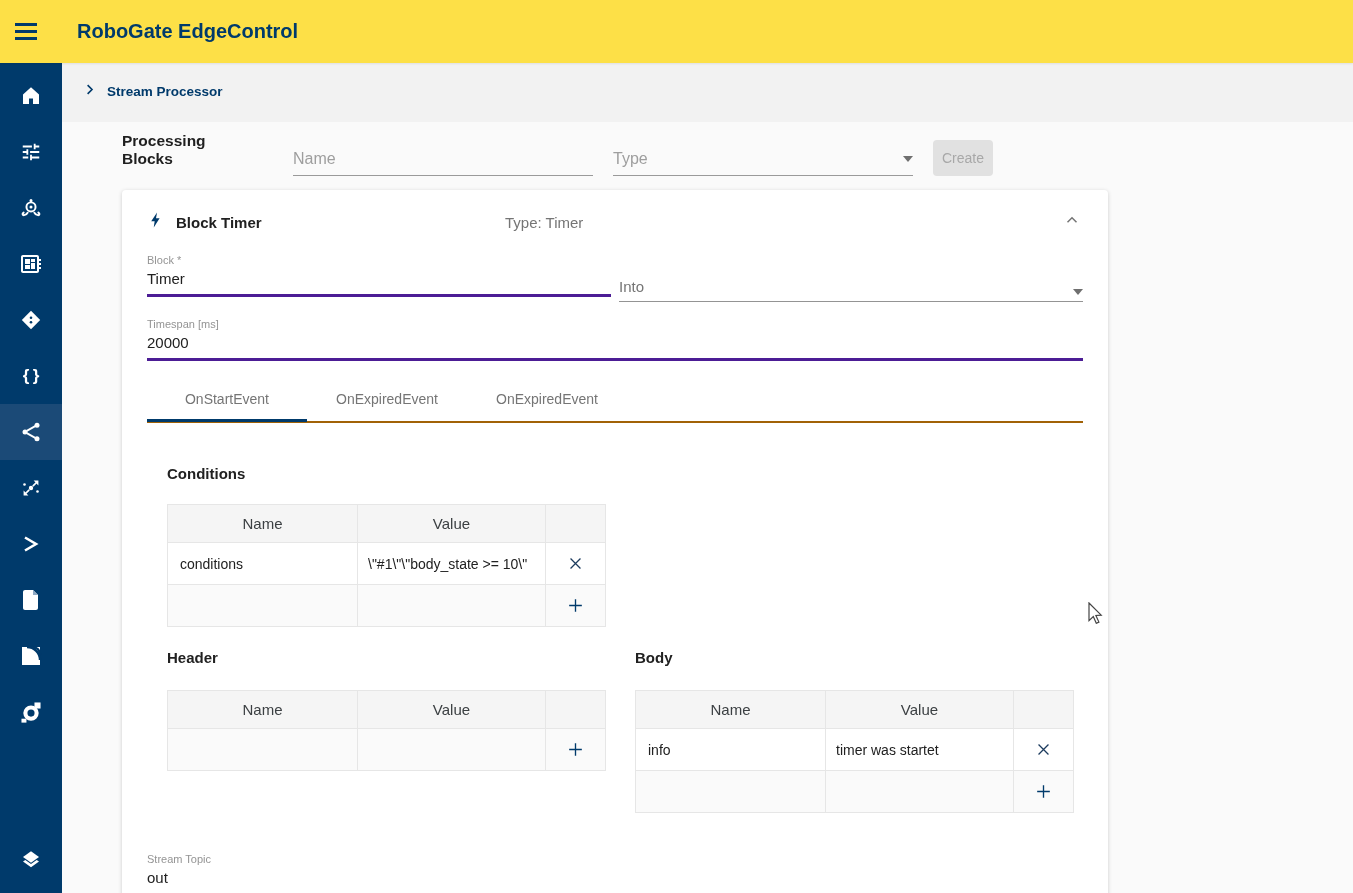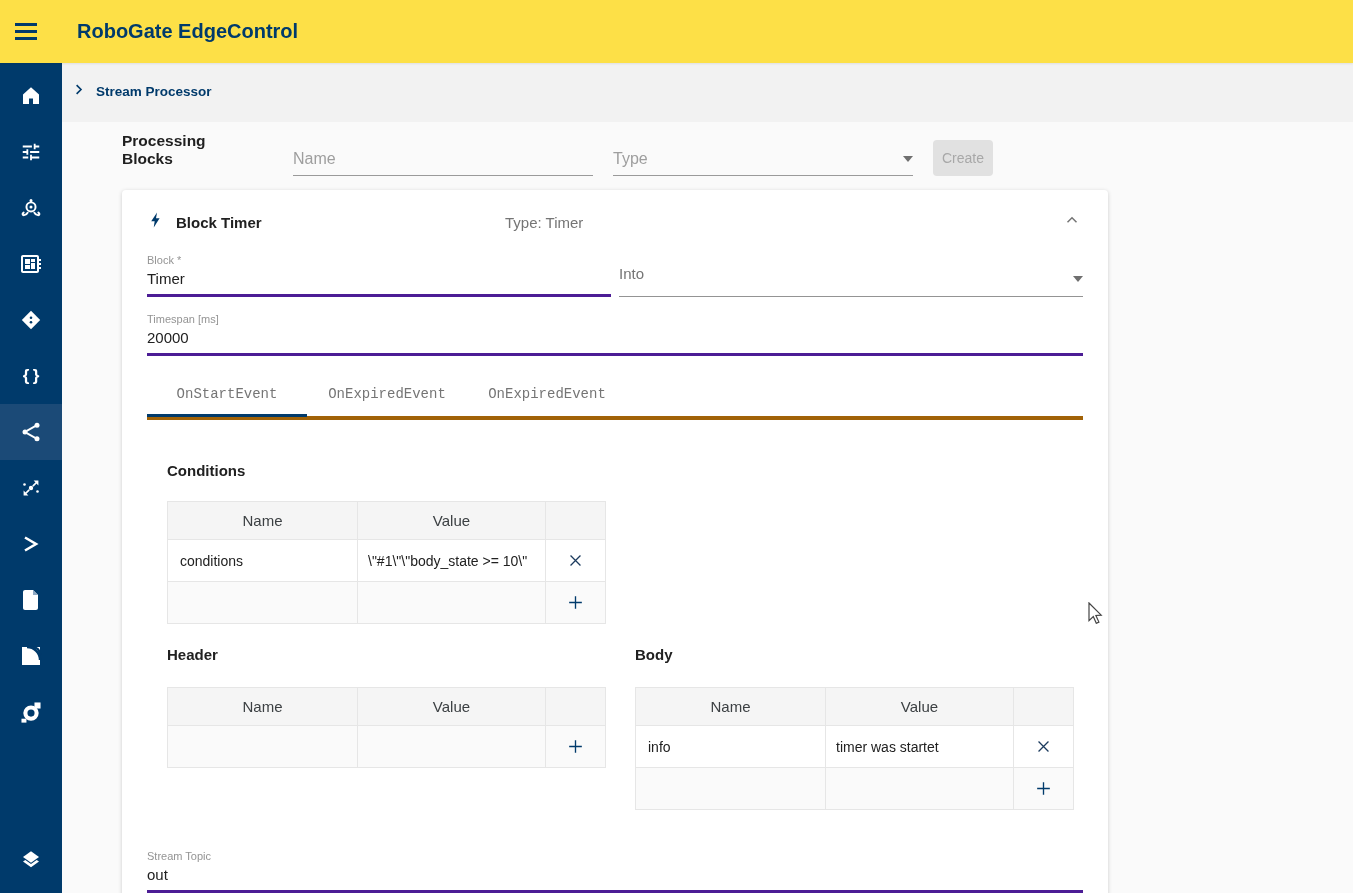--- a/index.html
+++ b/index.html
@@ -24,21 +24,21 @@
   .side-item.active { background:#1b4a77; }
   .side-item svg { display:block; }
   .side-glyph { font-size:17px; font-weight:bold; color:#fff; }
   .side-spacer { flex:1 1 auto; }
   .side-item.bottom { margin-bottom:6px; }
 
   
   .main { position:absolute; top:60px; left:62px; width:1291px; height:833px;
     background:#fafafa; overflow:hidden; }
   .breadcrumb-bar { height:62px; background:#f2f2f2; display:flex;
-    align-items:center; padding-left:9px;text-align:center; }
+    align-items:center; padding-left:20px;text-align:center; }
   .breadcrumb-bar .crumb { margin-left:10px; font-size:13.5px; font-weight:bold;
     color:#003a6b; cursor:pointer; }
 
   
   .toolbar { display:flex; align-items:flex-end; padding:16px 0 0 60px; height:54px; }
   .toolbar-title { font-size:15.5px; font-weight:bold; color:#1f1f1f; width:135px;
     padding-bottom:8px; }
   .tb-field { width:300px; margin-left:36px; border-bottom:1px solid #9a9a9a;
     padding-bottom:7px; position:relative; }
   .tb-field input { width:100%; border:none; outline:none; background:transparent;
@@ -62,26 +62,26 @@
   .block-type { font-size:15px; color:#757575; flex:1; }
   .collapse { cursor:pointer; margin-right:2px; }
 
   .field-row { display:flex; gap:8px; margin-top:14px; }
   .field { flex:1; }
   .field-label { font-size:11px; color:#949494; margin-bottom:4px; }
   .field-input { border-bottom:3px solid #4c1d95; padding-bottom:6px; }
   .field-input input { width:100%; border:none; outline:none; background:transparent;
     font-family:"Liberation Sans",sans-serif; font-size:15px; color:#212121; }
   .sel-line { display:flex; align-items:flex-end; border-bottom:1px solid #949494;
-    padding-bottom:14px; cursor:pointer; margin-top:11px; }
+    padding-bottom:6px; cursor:pointer; margin-top:24px; }
   .sel-line .sel-text { font-size:15px; color:#757575; }
   .full { margin-top:16px; }
 
   
-  .tabs { display:flex; margin-top:16px; border-bottom:4px solid #a16207;font-family:Liberation Mono, monospace; }
+  .tabs { display:flex; margin-top:16px; border-bottom:2px solid #a16207; }
   .tab { width:160px; height:44px; line-height:44px; text-align:center; font-size:14px;
     color:#757575; cursor:pointer; position:relative; }
   .tab.active::after { content:''; position:absolute; left:0; right:0; bottom:-1px;
     height:3px; background:#003a6b; }
 
   
   .sections { padding-left:20px; }
   .sec-title { font-size:15px; font-weight:bold; color:#212121; }
   .conditions-title { margin-top:42px; }
   .kv-table { border-collapse:collapse; margin-top:22px; }

